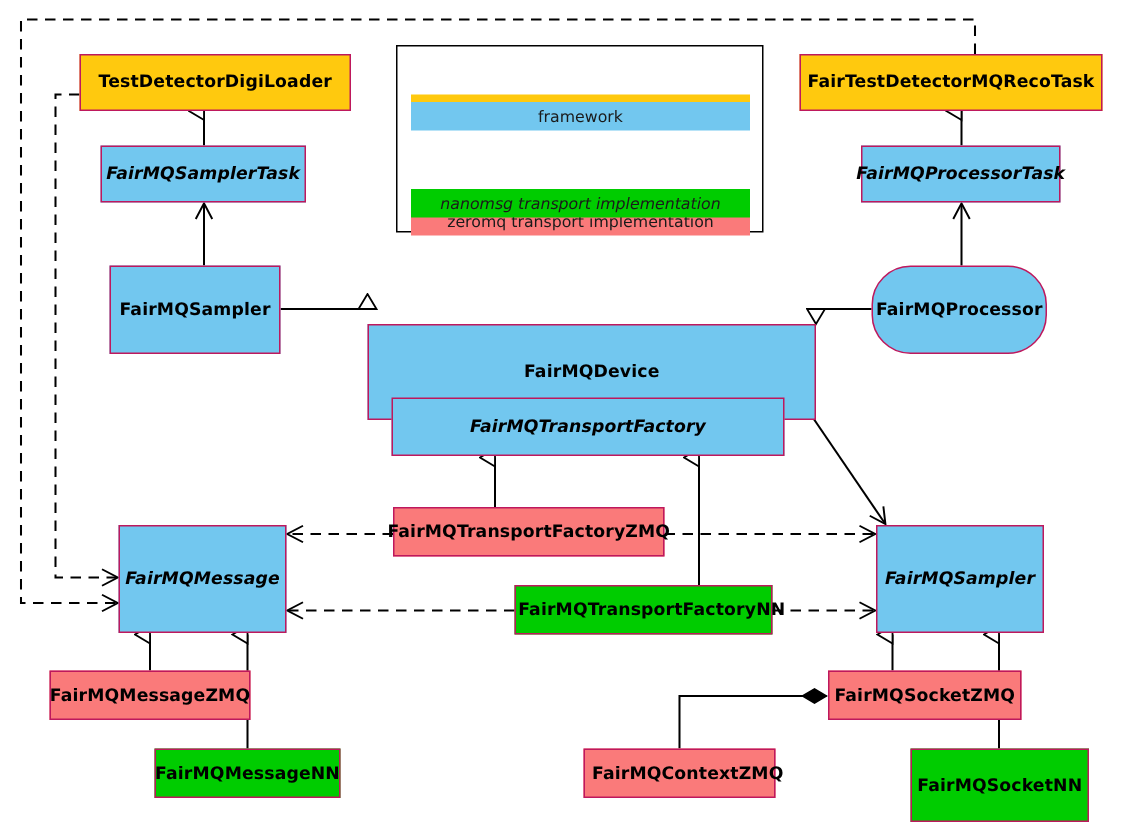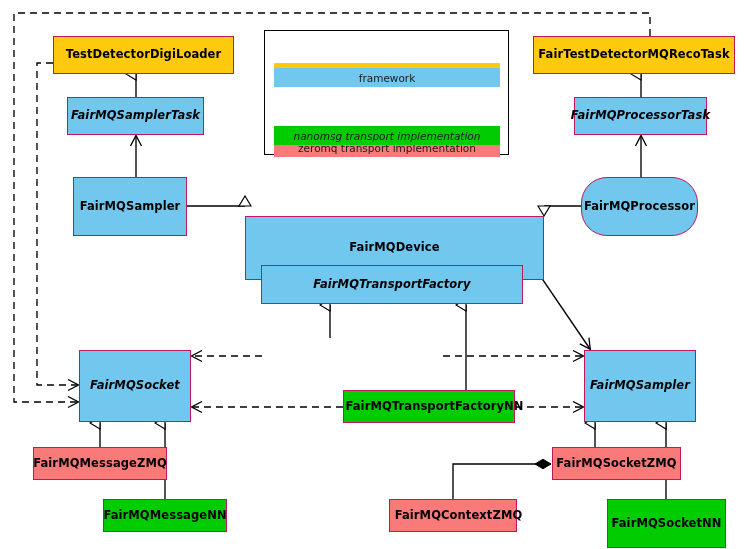--- a/index.html
+++ b/index.html
@@ -183,22 +183,23 @@
   </svg>
 
   <div class="node c-user" style="left:53px;  top:36px;  width:181px; height:38px;">TestDetectorDigiLoader</div>
   <div class="node c-user" style="left:533px; top:36px;  width:202px; height:38px;">FairTestDetectorMQRecoTask</div>
   <div class="node c-framework abstract" style="left:67px;  top:97px;  width:137px; height:38px;">FairMQSamplerTask</div>
   <div class="node c-framework abstract" style="left:574px; top:97px;  width:133px; height:38px;">FairMQProcessorTask</div>
   <div class="node c-framework" style="left:73px;  top:177px; width:114px; height:59px;">FairMQSampler</div>
   <div class="node c-framework" style="left:245px; top:172px; width:299px; height:64px;margin-top:44px;">FairMQDevice</div>
   <div class="node c-framework" style="left:581px; top:177px; width:117px; height:59px;border-radius:26px;">FairMQProcessor</div>
   <div class="node c-framework abstract" style="left:261px; top:265px; width:262px; height:39px;">FairMQTransportFactory</div>
+  <div class="node c-zmq" style="left:262px; top:338px; width:181px; height:33px;">FairMQTransportFactoryZMQ</div>
   <div class="node c-nn" style="left:343px; top:390px; width:172px; height:33px;padding-left:11px;">FairMQTransportFactoryNN</div>
-  <div class="node c-framework abstract" style="left:79px;  top:350px; width:112px; height:72px;">FairMQSocket</div>
+  <div class="node c-framework abstract" style="left:79px;  top:350px; width:112px; height:72px;">FairMQMessage</div>
   <div class="node c-framework abstract" style="left:584px; top:350px; width:112px; height:72px;">FairMQSampler</div>
   <div class="node c-nn" style="left:103px; top:499px; width:124px; height:33px;">FairMQMessageNN</div>
   <div class="node c-zmq" style="left:33px;  top:447px; width:134px; height:33px;">FairMQMessageZMQ</div>
   <div class="node c-zmq" style="left:552px; top:447px; width:129px; height:33px;">FairMQSocketZMQ</div>
   <div class="node c-nn" style="left:607px; top:499px; width:119px; height:49px;">FairMQSocketNN</div>
   <div class="node c-zmq" style="left:389px; top:499px; width:128px; height:33px;padding-left:11px;">FairMQContextZMQ</div>
 
   <div id="legend-box">
     <div class="legend-row r0 c-user">user code</div>
     <div class="legend-row r1 c-framework">framework</div>

